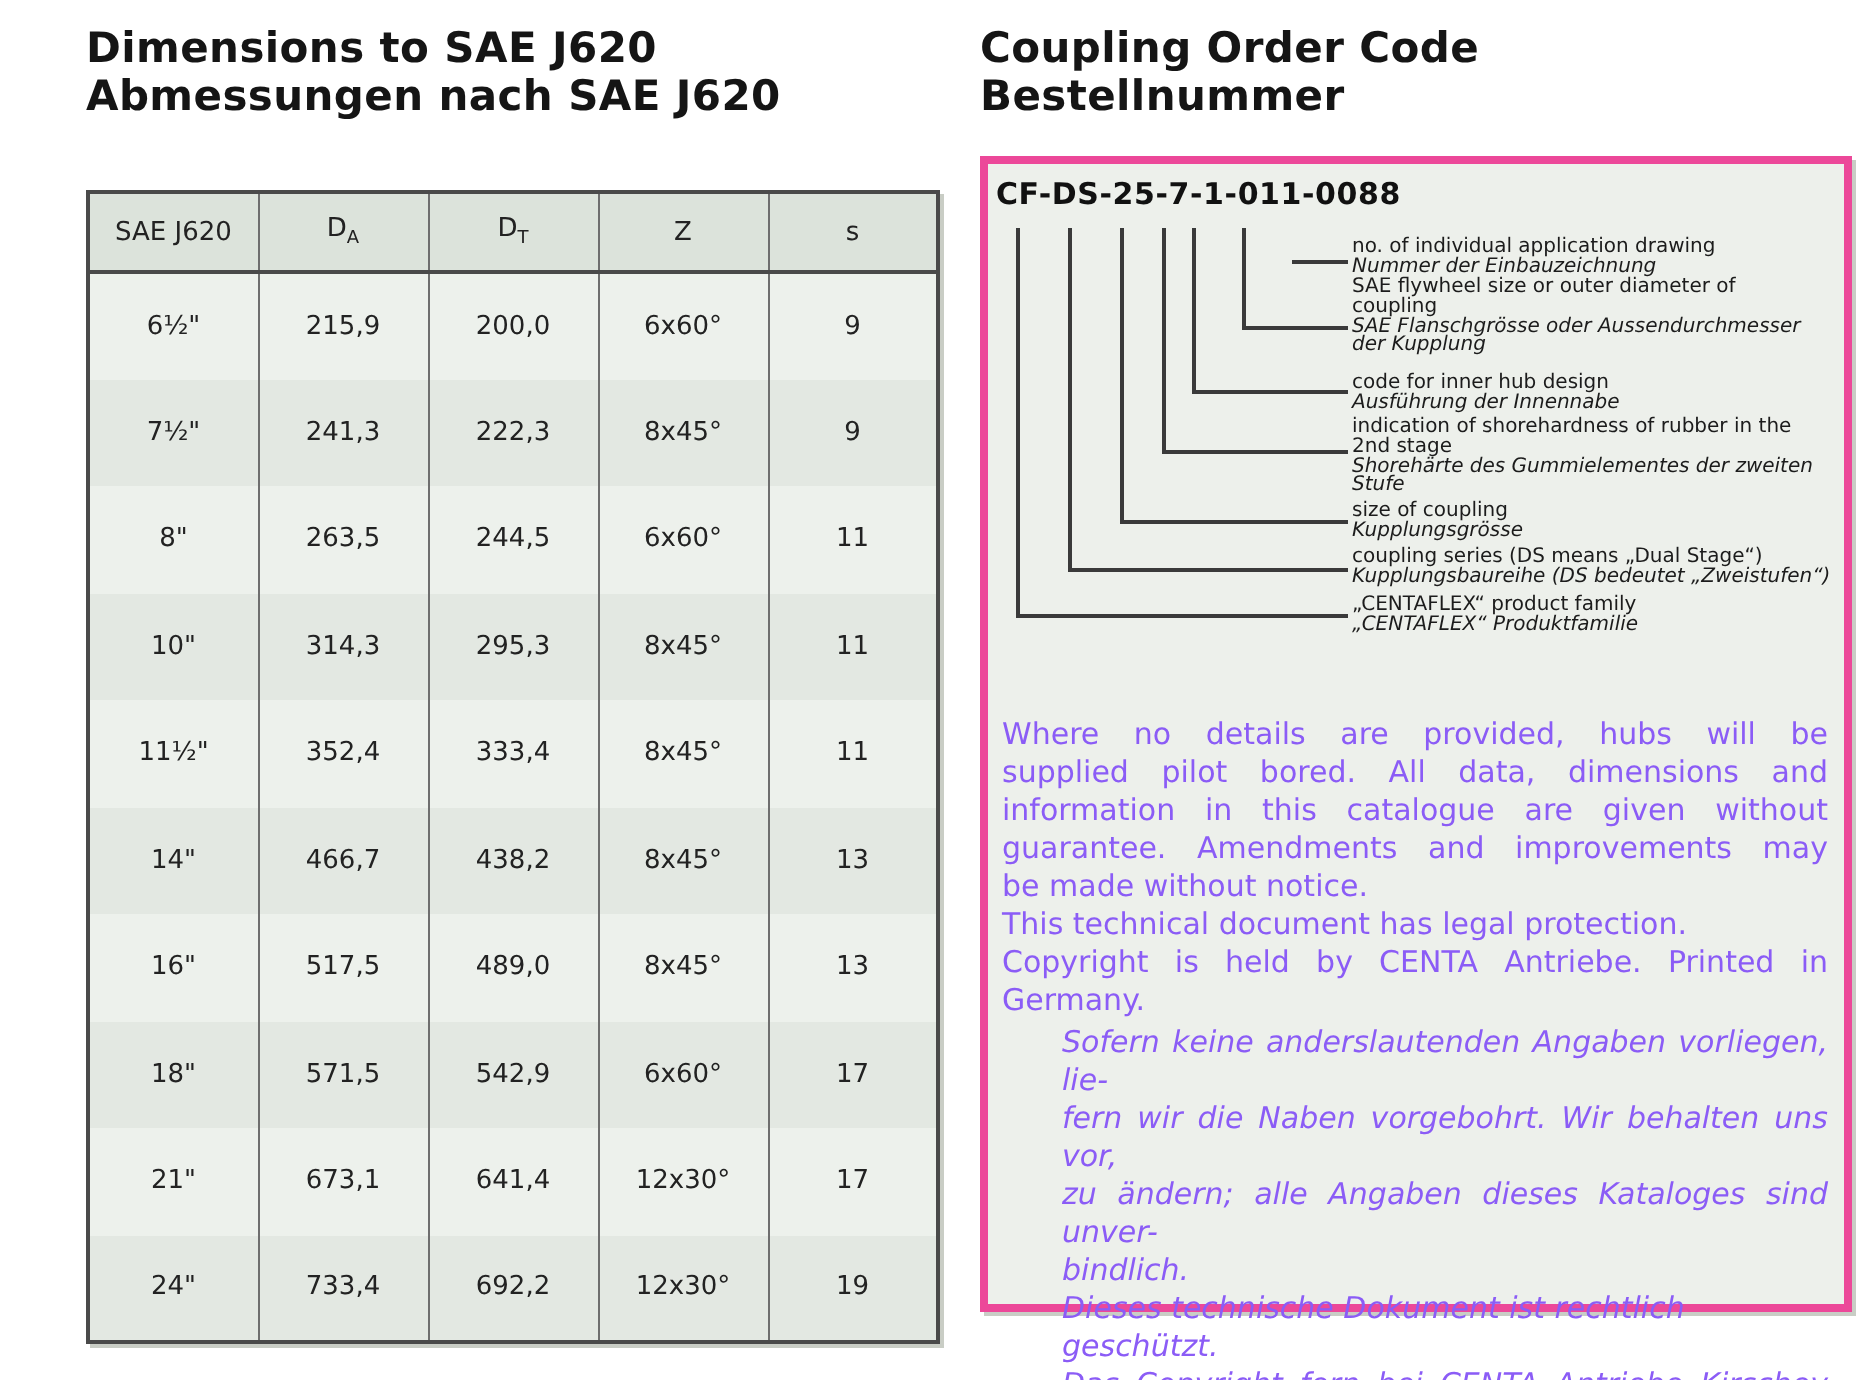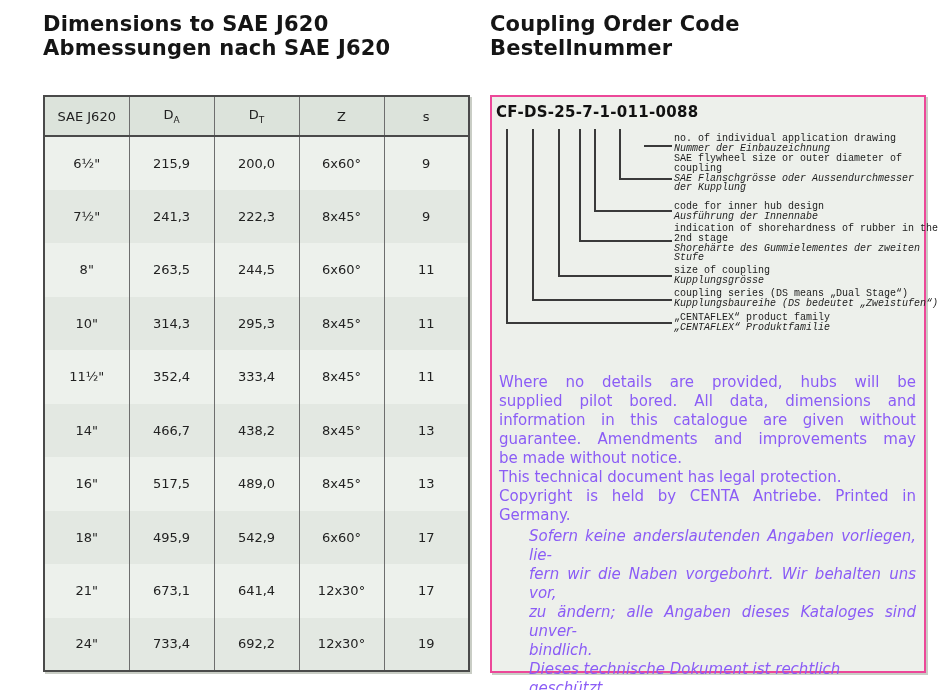--- a/index.html
+++ b/index.html
@@ -16,25 +16,25 @@
     box-shadow:2px 2px 0 0 #c9cdc5;}
   .dim-tbl th,.dim-tbl td{border-left:1px solid #6e6e6e;text-align:center;vertical-align:middle;
     font-size:13px;font-weight:normal;color:#222;padding:0;}
   .dim-tbl th:first-child,.dim-tbl td:first-child{border-left:none;}
   .dim-tbl thead tr{height:40px;background:#dce3db;border-bottom:2px solid #4a4a4a;}
   .dim-tbl tbody tr{height:53.5px;}
   .dim-tbl tbody tr:nth-child(even){background:#e3e8e2;}
   .dim-tbl sub{font-size:9px;}
 
   
-  .order-box{position:absolute;left:490px;top:95px;width:436px;height:578px;background:#edf0eb;
-    border:2px solid #ec4899;box-shadow:2px 2px 0 0 #c9cdc5;box-sizing:border-box;}
+  .order-box{position:absolute;left:490px;top:78px;width:436px;height:578px;background:#edf0eb;
+    border:4px solid #ec4899;box-shadow:2px 2px 0 0 #c9cdc5;box-sizing:border-box;}
   .order-code{position:absolute;left:4px;top:6px;font-size:15px;font-weight:bold;color:#111;
     letter-spacing:.3px;white-space:nowrap;}
-  .diagram{position:absolute;left:0;top:0;width:416px;height:245px;font-family:Liberation Mono, monospace;}
+  .diagram{position:absolute;left:0;top:0;width:416px;height:245px;}
   .diagram .vline{position:absolute;width:2px;background:#3a3a3a;}
   .diagram .hline{position:absolute;height:2px;background:#3a3a3a;}
   .code-label{position:absolute;left:182px;white-space:nowrap;font-size:10px;line-height:9.8px;color:#1c1c1c;}
   .code-label .de{font-style:italic;}
 
   .body-text{position:absolute;left:7px;right:8px;top:276px;font-size:15px;line-height:19px;color:#8b5cf6;}
   .body-text .para{margin:0;}
   .body-text .line{text-align:left;}
   .body-text .line.just{text-align:justify;text-align-last:justify;}
   .block-de{margin-top:2px;font-style:italic;margin-left:30px;}
@@ -103,21 +103,21 @@
         </tr>
         <tr>
           <td>16"</td>
           <td>517,5</td>
           <td>489,0</td>
           <td>8x45°</td>
           <td>13</td>
         </tr>
         <tr>
           <td>18"</td>
-          <td>495,9</td>
+          <td>571,5</td>
           <td>542,9</td>
           <td>6x60°</td>
           <td>17</td>
         </tr>
         <tr>
           <td>21"</td>
           <td>673,1</td>
           <td>641,4</td>
           <td>12x30°</td>
           <td>17</td>

